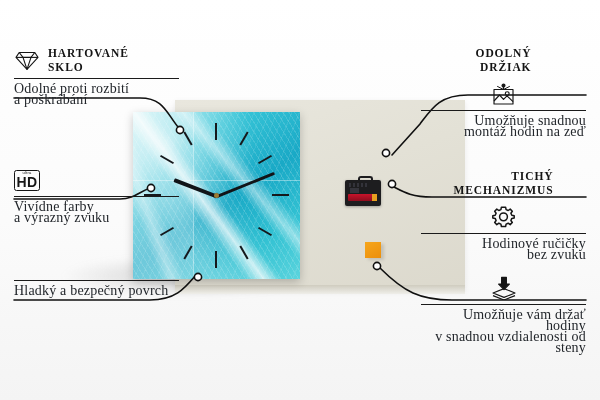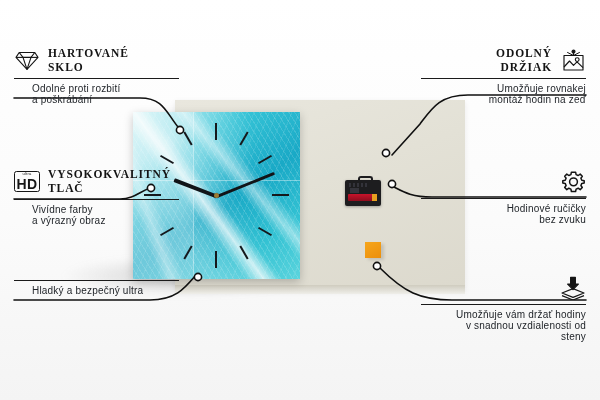--- a/index.html
+++ b/index.html
@@ -82,27 +82,27 @@
   
   .feat{position:absolute;}
   .feat .head{display:flex;align-items:center;gap:8px;}
   .feat .ttl{
     font-family:"Liberation Serif", serif;
     font-weight:bold;font-size:11.5px;letter-spacing:.9px;color:#141414;
     line-height:13.5px;text-transform:uppercase;
   }
   .feat .rule{height:1px;background:#1a1a1a;margin:4px 0 4px 0;}
   .feat .desc{
-    font-family:Liberation Sans, sans-serif;
-    font-size:10px;line-height:11px;color:#22262b;letter-spacing:.2px;margin-left:18px;
+    font-family:Liberation Serif, serif;
+    font-size:14px;line-height:11px;color:#22262b;letter-spacing:.2px;
   }
   .feat.left .head{justify-content:flex-start;}
   .feat.left .ttl{text-align:left;}
   .feat.left .desc{text-align:left;}
-  .feat.right .head{justify-content:flex-end;}
+  .feat.right .head{justify-content:flex-end;flex-direction:column;}
   .feat.right .ttl{text-align:right;}
   .feat.right .desc{text-align:right;}
 
   .icn{flex:0 0 auto;width:26px;height:24px;display:flex;align-items:center;justify-content:center;}
   .icn svg{display:block;}
   .hdbadge{width:25px;height:19px;border:1.4px solid #151515;border-radius:2.5px;
      display:flex;flex-direction:column;align-items:center;justify-content:center;line-height:1;}
   .hdbadge .u{font-size:4.1px;letter-spacing:.2px;color:#151515;font-family:"Liberation Sans",sans-serif;}
   .hdbadge .h{font-size:14px;font-weight:bold;color:#151515;font-family:"Liberation Sans",sans-serif;letter-spacing:.3px;}
 </style>
@@ -200,53 +200,53 @@
   </div>
 
   <div class="feat left" style="left:14px;top:168px;width:165px;">
     <div class="head">
       <span class="icn">
         <span class="hdbadge">
           <span class="u">ultra</span>
             <span class="h">HD</span>
         </span>
       </span>
-      <span class="ttl"><span>VYSOKOKVALITNÝ</span><br><span>TLAČ</span></span>
-    </div>
-    <div class="rule"></div>
-    <div class="desc"><span>Vivídne farby</span><br><span>a výrazný obraz</span></div>
+    </div>
+    <div class="rule"></div>
+    <div class="desc"><span>Vivídne farby</span><br><span>a výrazný zvuku</span></div>
   </div>
 
   <div class="feat left" style="left:14px;top:276px;width:165px;">
     <div class="rule"></div>
-    <div class="desc"><span>Hladký a bezpečný ultra</span></div>
+    <div class="desc"><span>Hladký a bezpečný povrch</span></div>
   </div>
 
   <div class="feat right" style="left:421px;top:47px;width:165px;">
     <div class="head">
       <span class="ttl"><span>ODOLNÝ</span><br><span>DRŽIAK</span></span>
       <span class="icn">
         <svg width="25" height="23" viewBox="0 0 25 23">
           <g fill="none" stroke="#151515" stroke-width="1.15" stroke-linejoin="round">
             <rect x="3" y="6.5" width="19" height="14.5"></rect>
             <path d="M12.5,6.5 L12.5,3.6"></path>
             <circle cx="12.5" cy="2.6" r="1.5" fill="#151515"></circle>
             <path d="M6.2,3.3 L12.5,6.5 L18.8,3.3" stroke-width="1"></path>
             <path d="M3,18 L8.5,12 L12.5,16.3 L16,12.8 L22,18.6"></path>
             <circle cx="16.2" cy="10.6" r="1.9"></circle>
           </g>
         </svg>
       </span>
     </div>
     <div class="rule"></div>
-    <div class="desc"><span>Umožňuje rovnakej</span><br><span>montáž hodin na zeď</span></div>
+    <div class="desc"><span>Umožňuje snadnou</span><br><span>montáž hodin na zeď</span></div>
   </div>
 
   <div class="feat right" style="left:421px;top:170px;width:165px;">
     <div class="head">
+      <span class="ttl"><span>TICHÝ</span><br><span>MECHANIZMUS</span></span>
       <span class="icn">
         <svg width="25" height="24" viewBox="0 0 25 24">
           <g fill="none" stroke="#151515" stroke-width="1.5" stroke-linejoin="round">
             <path d="M12.5,2.2 L14.6,2.2 L15.1,4.6 L17.2,5.5 L19.2,4.1 L21.3,6.2
                      L19.9,8.2 L20.8,10.3 L23.2,10.8 L23.2,12.9 L20.8,13.4 L19.9,15.5
                      L21.3,17.5 L19.2,19.6 L17.2,18.2 L15.1,19.1 L14.6,21.5 L12.5,21.5
                      L10.4,21.5 L9.9,19.1 L7.8,18.2 L5.8,19.6 L3.7,17.5 L5.1,15.5
                      L4.2,13.4 L1.8,12.9 L1.8,10.8 L4.2,10.3 L5.1,8.2 L3.7,6.2
                      L5.8,4.1 L7.8,5.5 L9.9,4.6 L10.4,2.2 Z"></path>
             <circle cx="12.5" cy="11.85" r="3.9"></circle>

